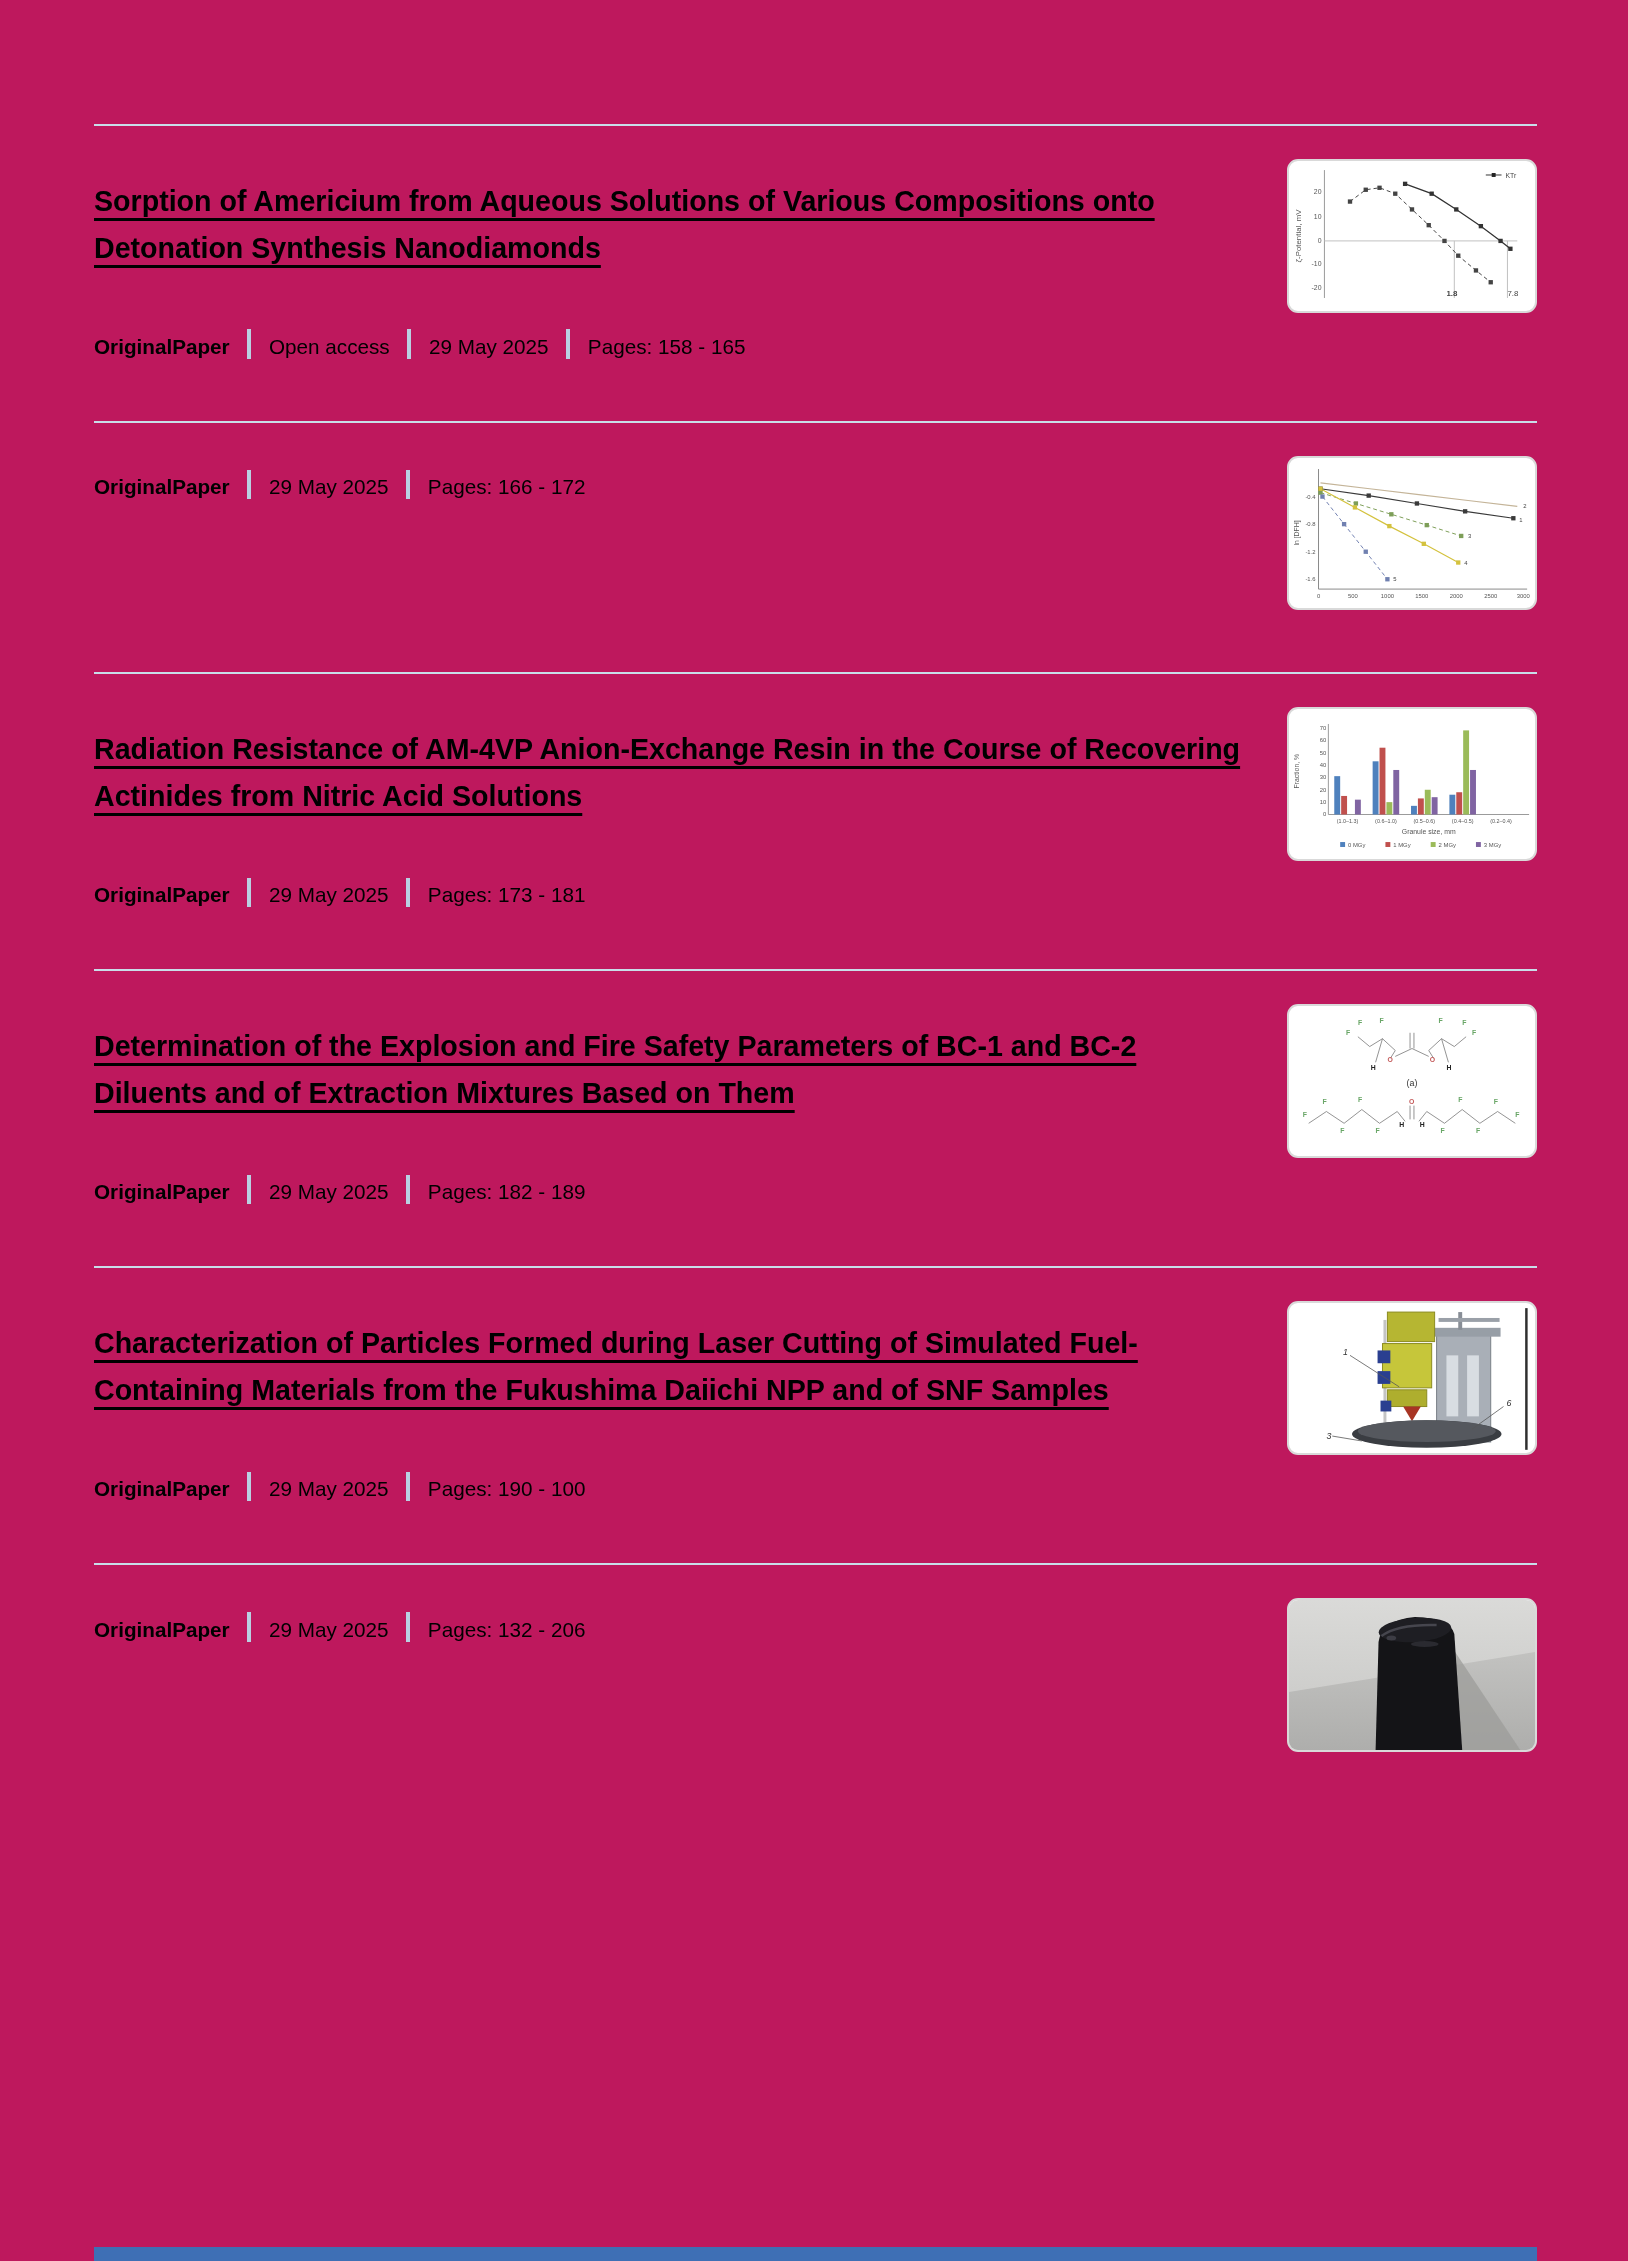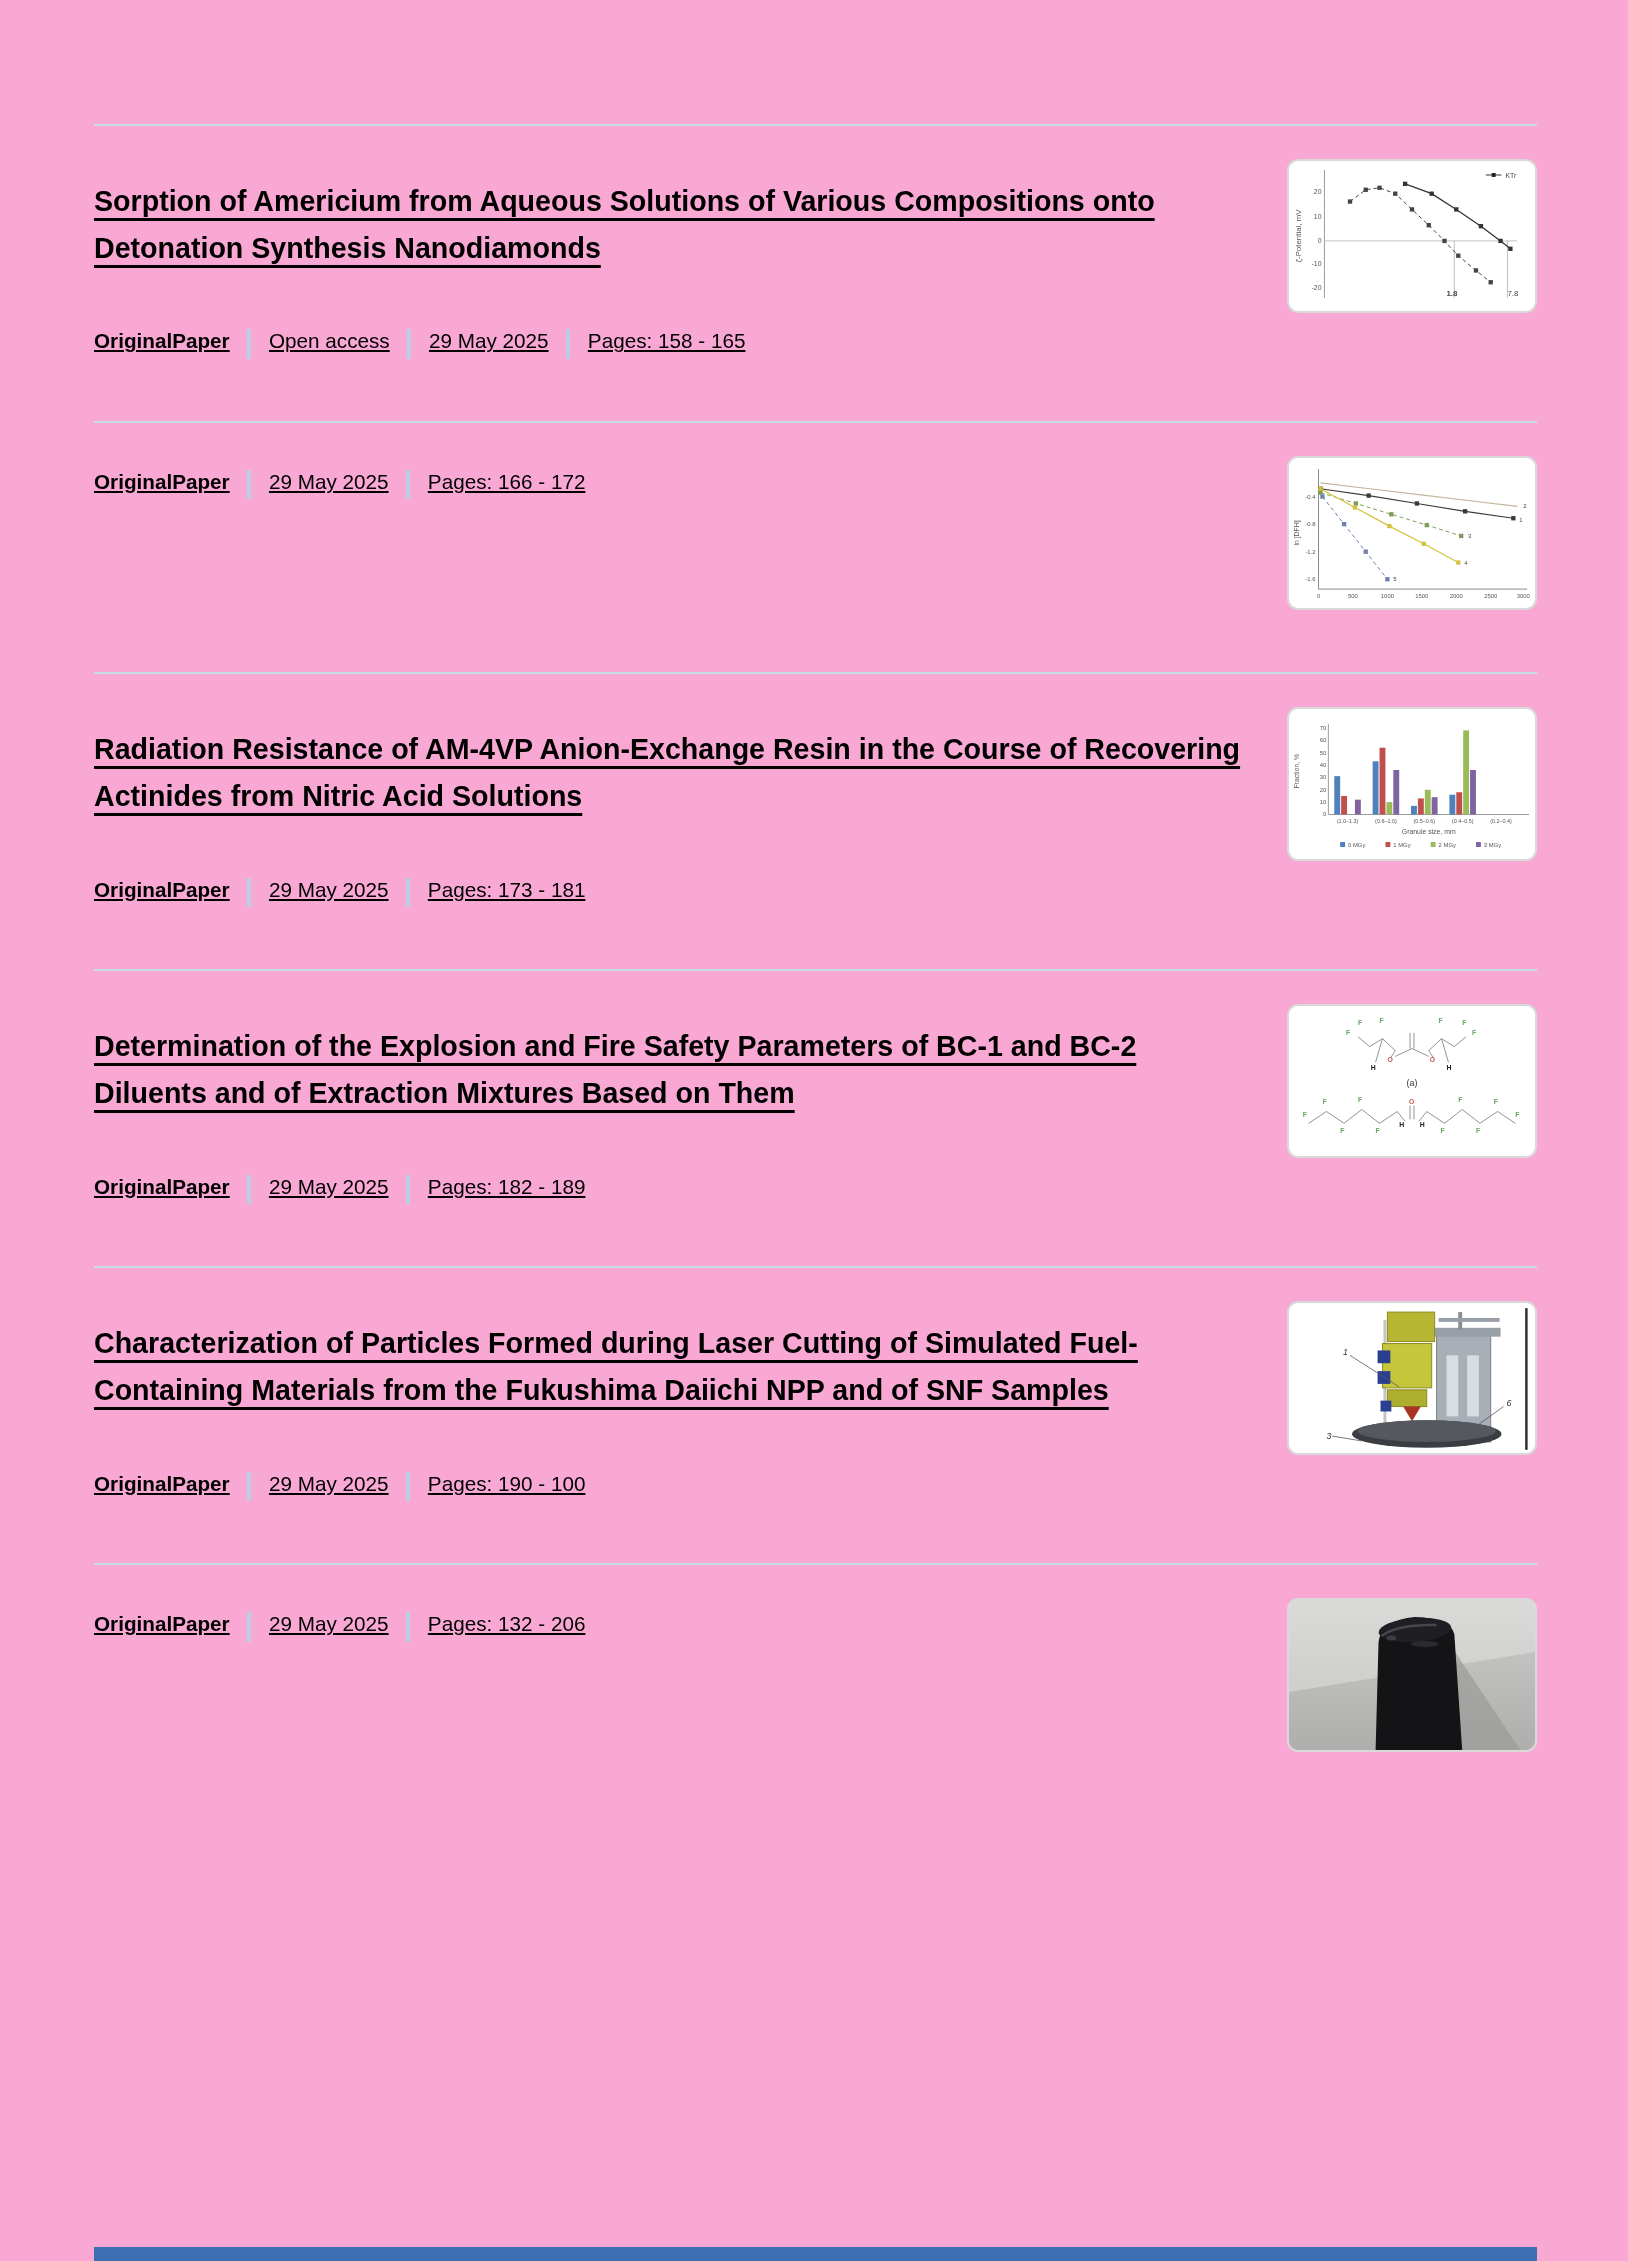--- a/index.html
+++ b/index.html
@@ -1,24 +1,24 @@
 <!DOCTYPE html>
 <html><head>
 <meta charset="utf-8">
 <style>
   html,body{margin:0;padding:0;background:#fff;}
   body{font-family:"Liberation Sans", sans-serif;color:#000;}
-  .page{position:relative;width:1628px;height:2262px;background:#f9a8d4;overflow:hidden;}
+  .page{position:relative;width:1628px;height:2262px;background:#be185d;overflow:hidden;}
   .content{margin-left:94px;width:1443px;padding-top:124px;}
   hr.divider{margin:0;border:none;border-top:2px solid #c9dde9;height:0;}
   .article{display:flex;align-items:flex-start;gap:43px;padding:33px 0 62px 0;}
   .article-main{flex:1;min-width:0;display:flex;flex-direction:column;}
   .title-wrap{min-height:138px;padding-top:18.7px;max-width:1153px;}
   .title-wrap a{color:#000;font-weight:700;font-size:28.6px;line-height:47px;text-decoration:underline;text-decoration-thickness:3px;text-underline-offset:6.9px;cursor:pointer;}
-  .meta{display:flex;align-items:flex-start;margin-top:13.8px;font-size:20.7px;white-space:nowrap;text-decoration:underline;}
+  .meta{display:flex;align-items:flex-end;margin-top:13.8px;font-size:20.7px;white-space:nowrap;}
   .meta .type{font-weight:700;}
   .meta .sep{display:inline-block;width:3.9px;height:29.6px;background:#b9d0e2;margin:0 17.7px;flex:none;}
   .thumb{flex:none;width:246px;height:150px;border:2px solid #d9d9d9;border-radius:11px;overflow:hidden;background:#fff;cursor:pointer;}
   .thumb svg{display:block;width:100%;height:100%;}
   .footer-bar{position:absolute;left:94px;bottom:0;width:1443px;height:14.8px;}
 </style>
 </head>
 <body>
 
 <div class="page">

